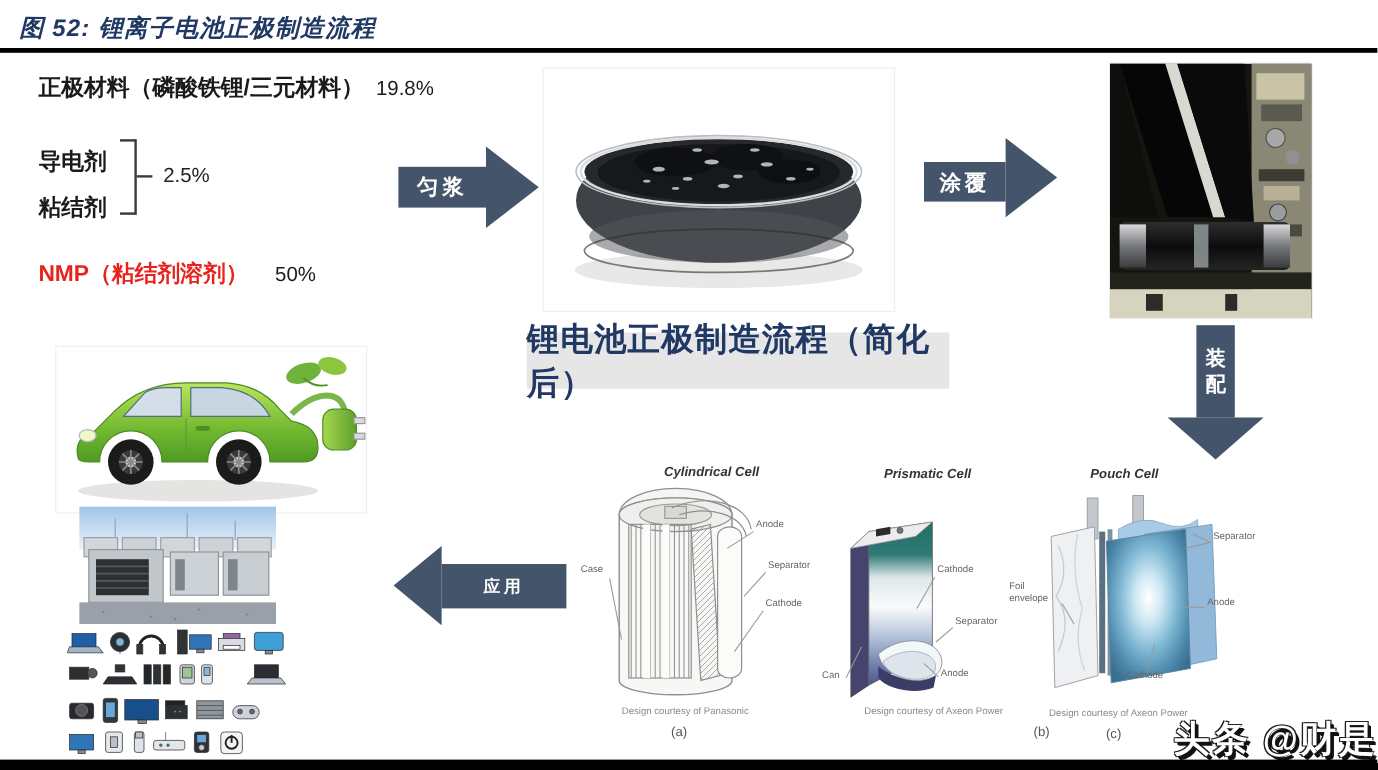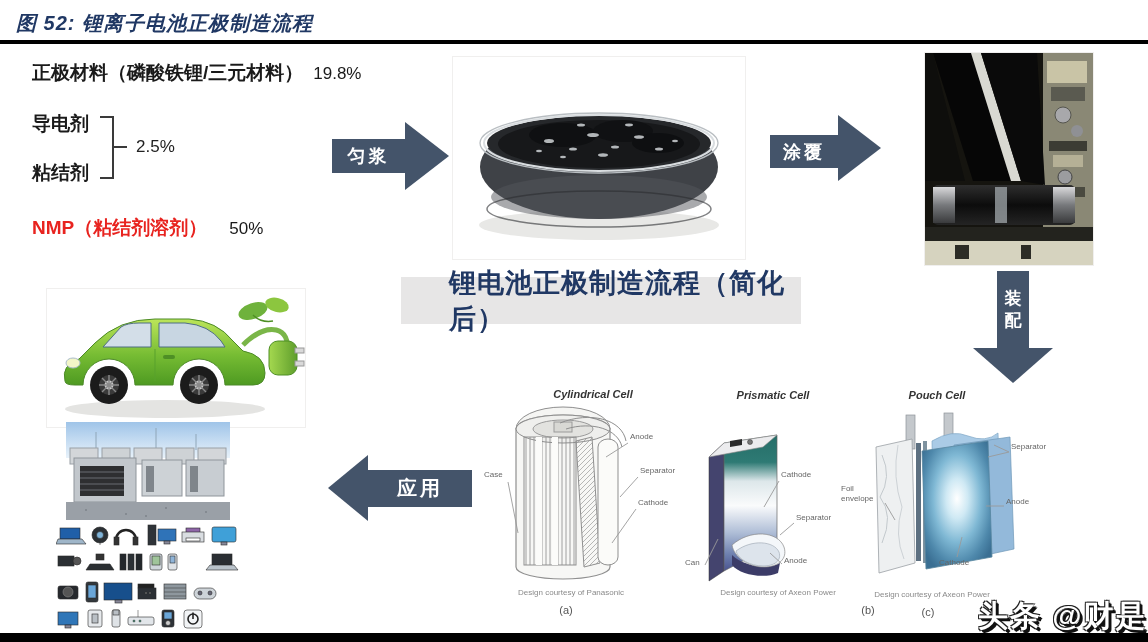--- a/index.html
+++ b/index.html
@@ -43,21 +43,21 @@
 </style>
 </head>
 <body>
 
 <div class="abs fig-title">图 52:  锂离子电池正极制造流程</div>
 <div class="abs title-rule"></div>
 
 <div class="abs mat-line" style="left:32px;top:60px;">
   <span>正极材料（磷酸铁锂/三元材料）</span><span class="mat-pct">19.8%</span>
 </div>
-<div class="abs mat-line" style="left:32px;top:111px;">导电剂</div>
+<div class="abs mat-line" style="left:32px;top:122px;">导电剂</div>
 <div class="abs mat-line" style="left:32px;top:160px;">粘结剂</div>
 
 <div class="abs brk brk-h" style="left:100px;top:116px;width:13px;height:0;"></div>
 <div class="abs brk brk-v" style="left:112px;top:116px;width:0;height:63px;"></div>
 <div class="abs brk brk-h" style="left:100px;top:177px;width:13px;height:0;"></div>
 <div class="abs brk brk-h" style="left:114px;top:146px;width:13px;height:0;"></div>
 <div class="abs pct" style="left:136px;top:137px;">2.5%</div>
 <div class="abs mat-line" style="left:32px;top:215px;">
   <span class="nmp">NMP（粘结剂溶剂）</span><span class="mat-pct" style="margin-left:22px;">50%</span>
 </div>
@@ -73,24 +73,24 @@
 <div class="abs tri tri-right2" style="left:838px;top:115px;"></div>
 
 <div class="abs arrow-body v-arrow-text" style="left:997px;top:271px;width:32px;height:77px;">
   <span>装</span>
   <span>配</span>
 </div>
 <div class="abs tri tri-down" style="left:973px;top:348px;"></div>
 
 <div class="abs tri tri-left" style="left:328px;top:455px;"></div>
 <div class="abs arrow-body" style="left:368px;top:470px;width:104px;height:37px;">
-  <span class="arrow-h-text" style="font-size:20px;">应用</span>
-</div>
-
-<div class="abs banner" style="left:401px;top:277px;width:352px;height:47px;padding-left:48px;">
+  <span class="arrow-h-text" style="font-size:14px;">应用</span>
+</div>
+
+<div class="abs banner" style="left:439px;top:277px;width:352px;height:47px;">
   <span>锂电池正极制造流程（简化后）</span>
 </div>
 
 <svg class="abs photo" style="left:452px;top:56px;" width="292" height="202" viewBox="0 0 292 202">
   <ellipse cx="146" cy="168" rx="120" ry="15" fill="#e8e8e6"></ellipse>
   <ellipse cx="146" cy="110" rx="119" ry="52" fill="#3f4247"></ellipse>
   <ellipse cx="146" cy="140" rx="108" ry="22" fill="#53565c" opacity="0.5"></ellipse>
   <ellipse cx="146" cy="152" rx="112" ry="18" fill="none" stroke="#2b2d30" stroke-width="1.5" opacity="0.6"></ellipse>
   <ellipse cx="146" cy="86" rx="112" ry="27" fill="#26282b"></ellipse>
   <ellipse cx="146" cy="87" rx="101" ry="24" fill="#17181a"></ellipse>

